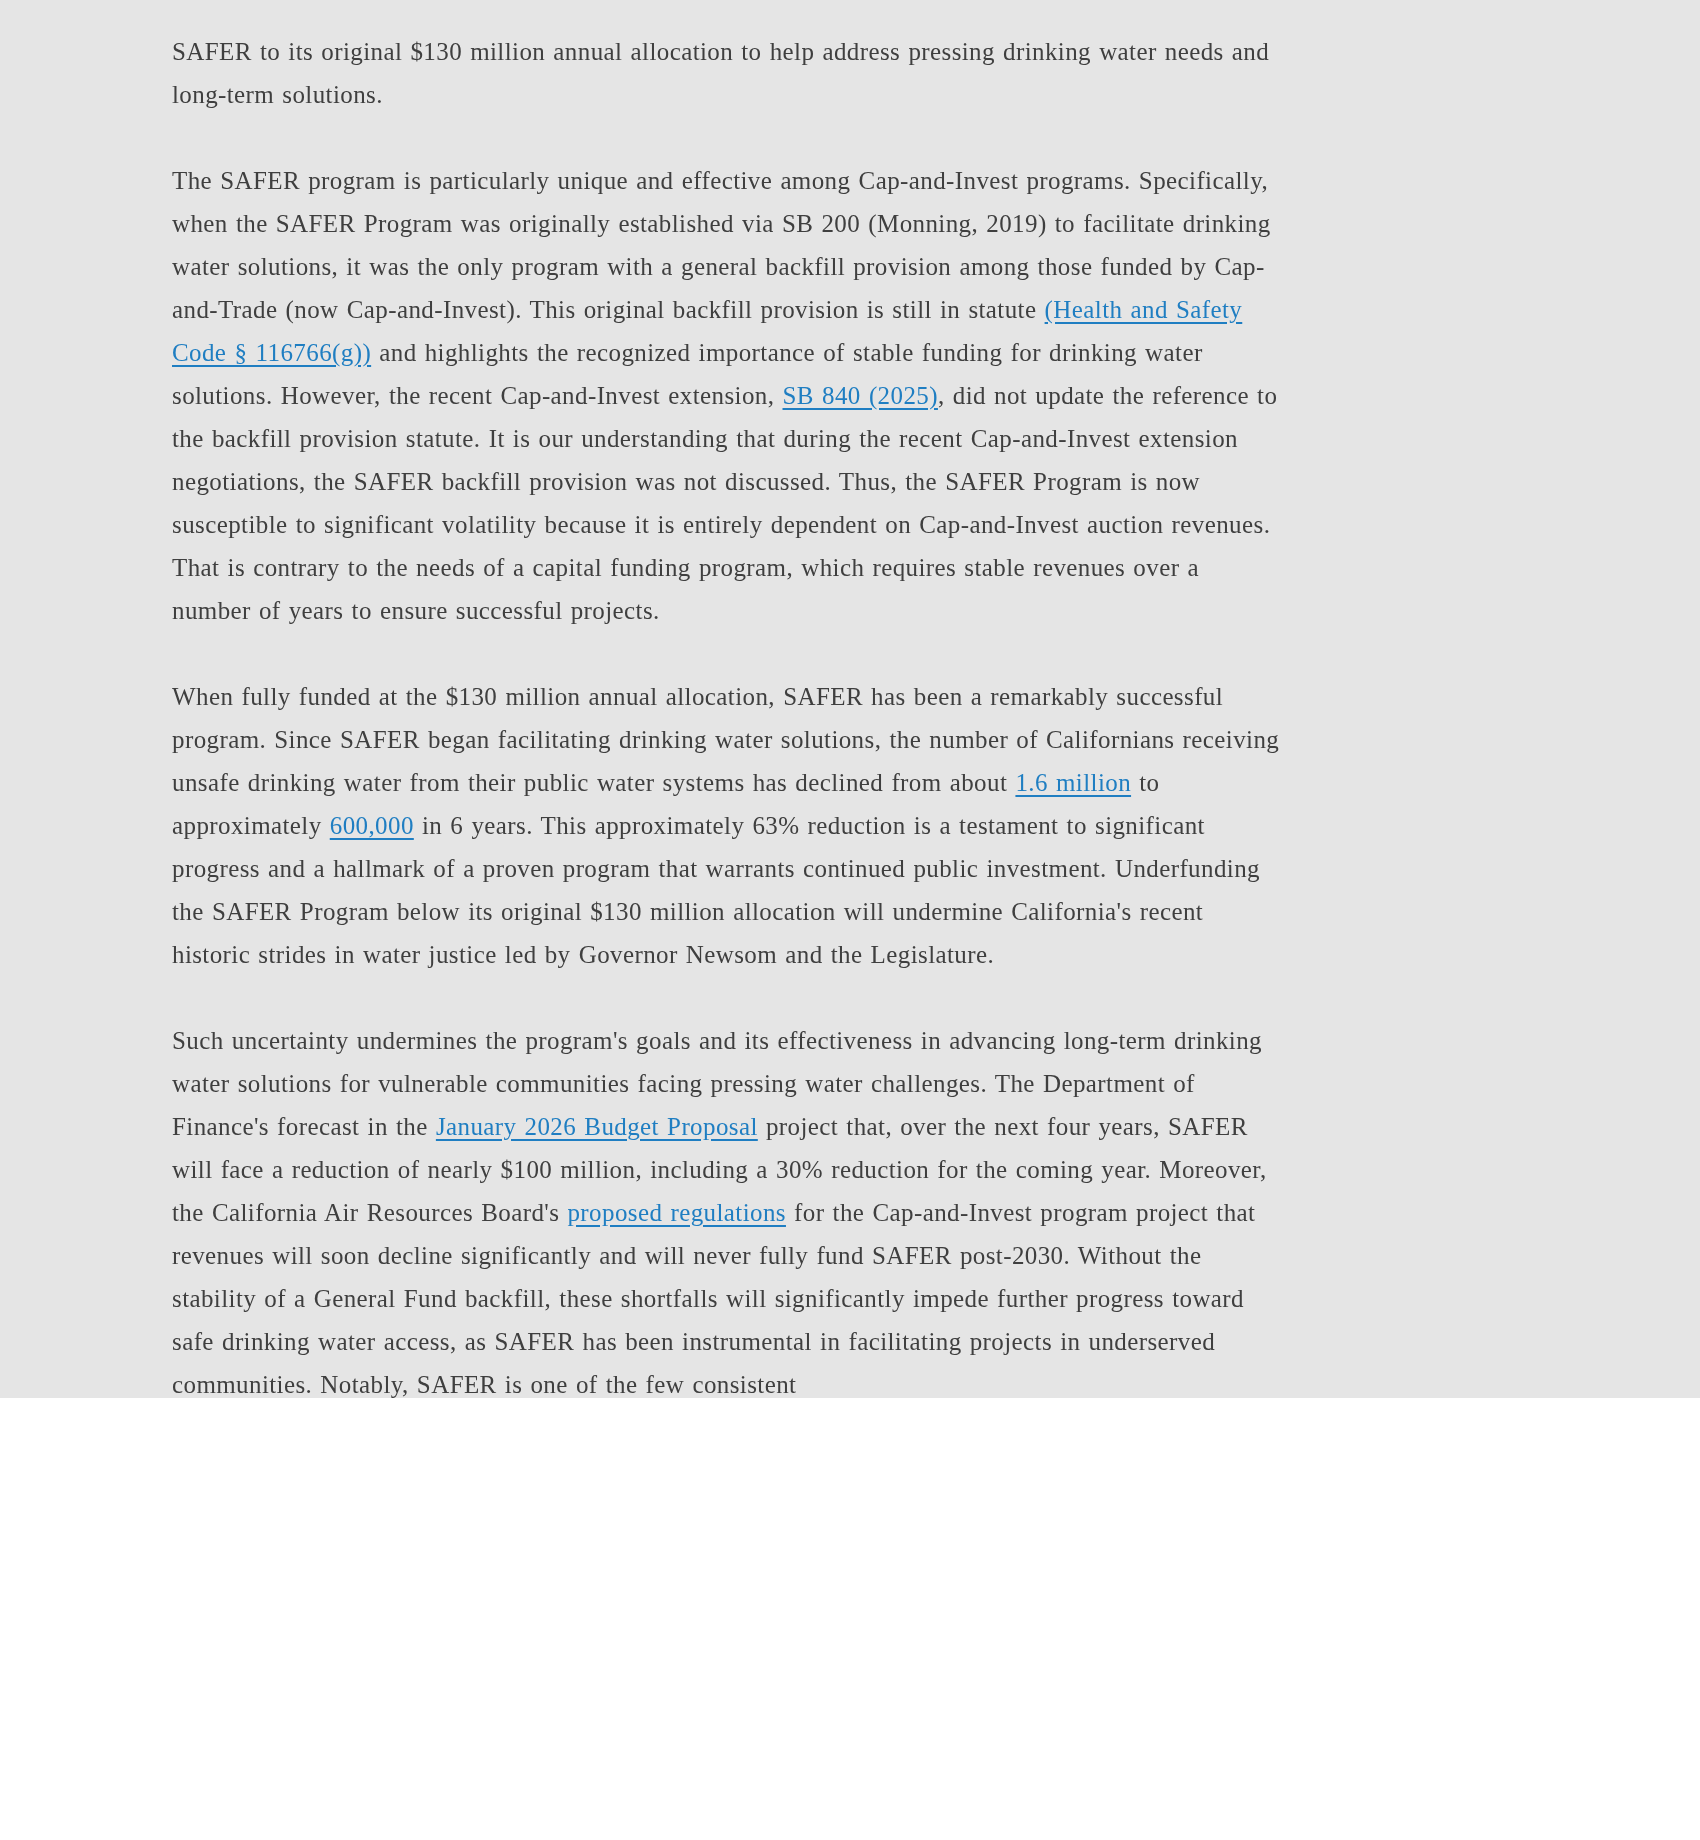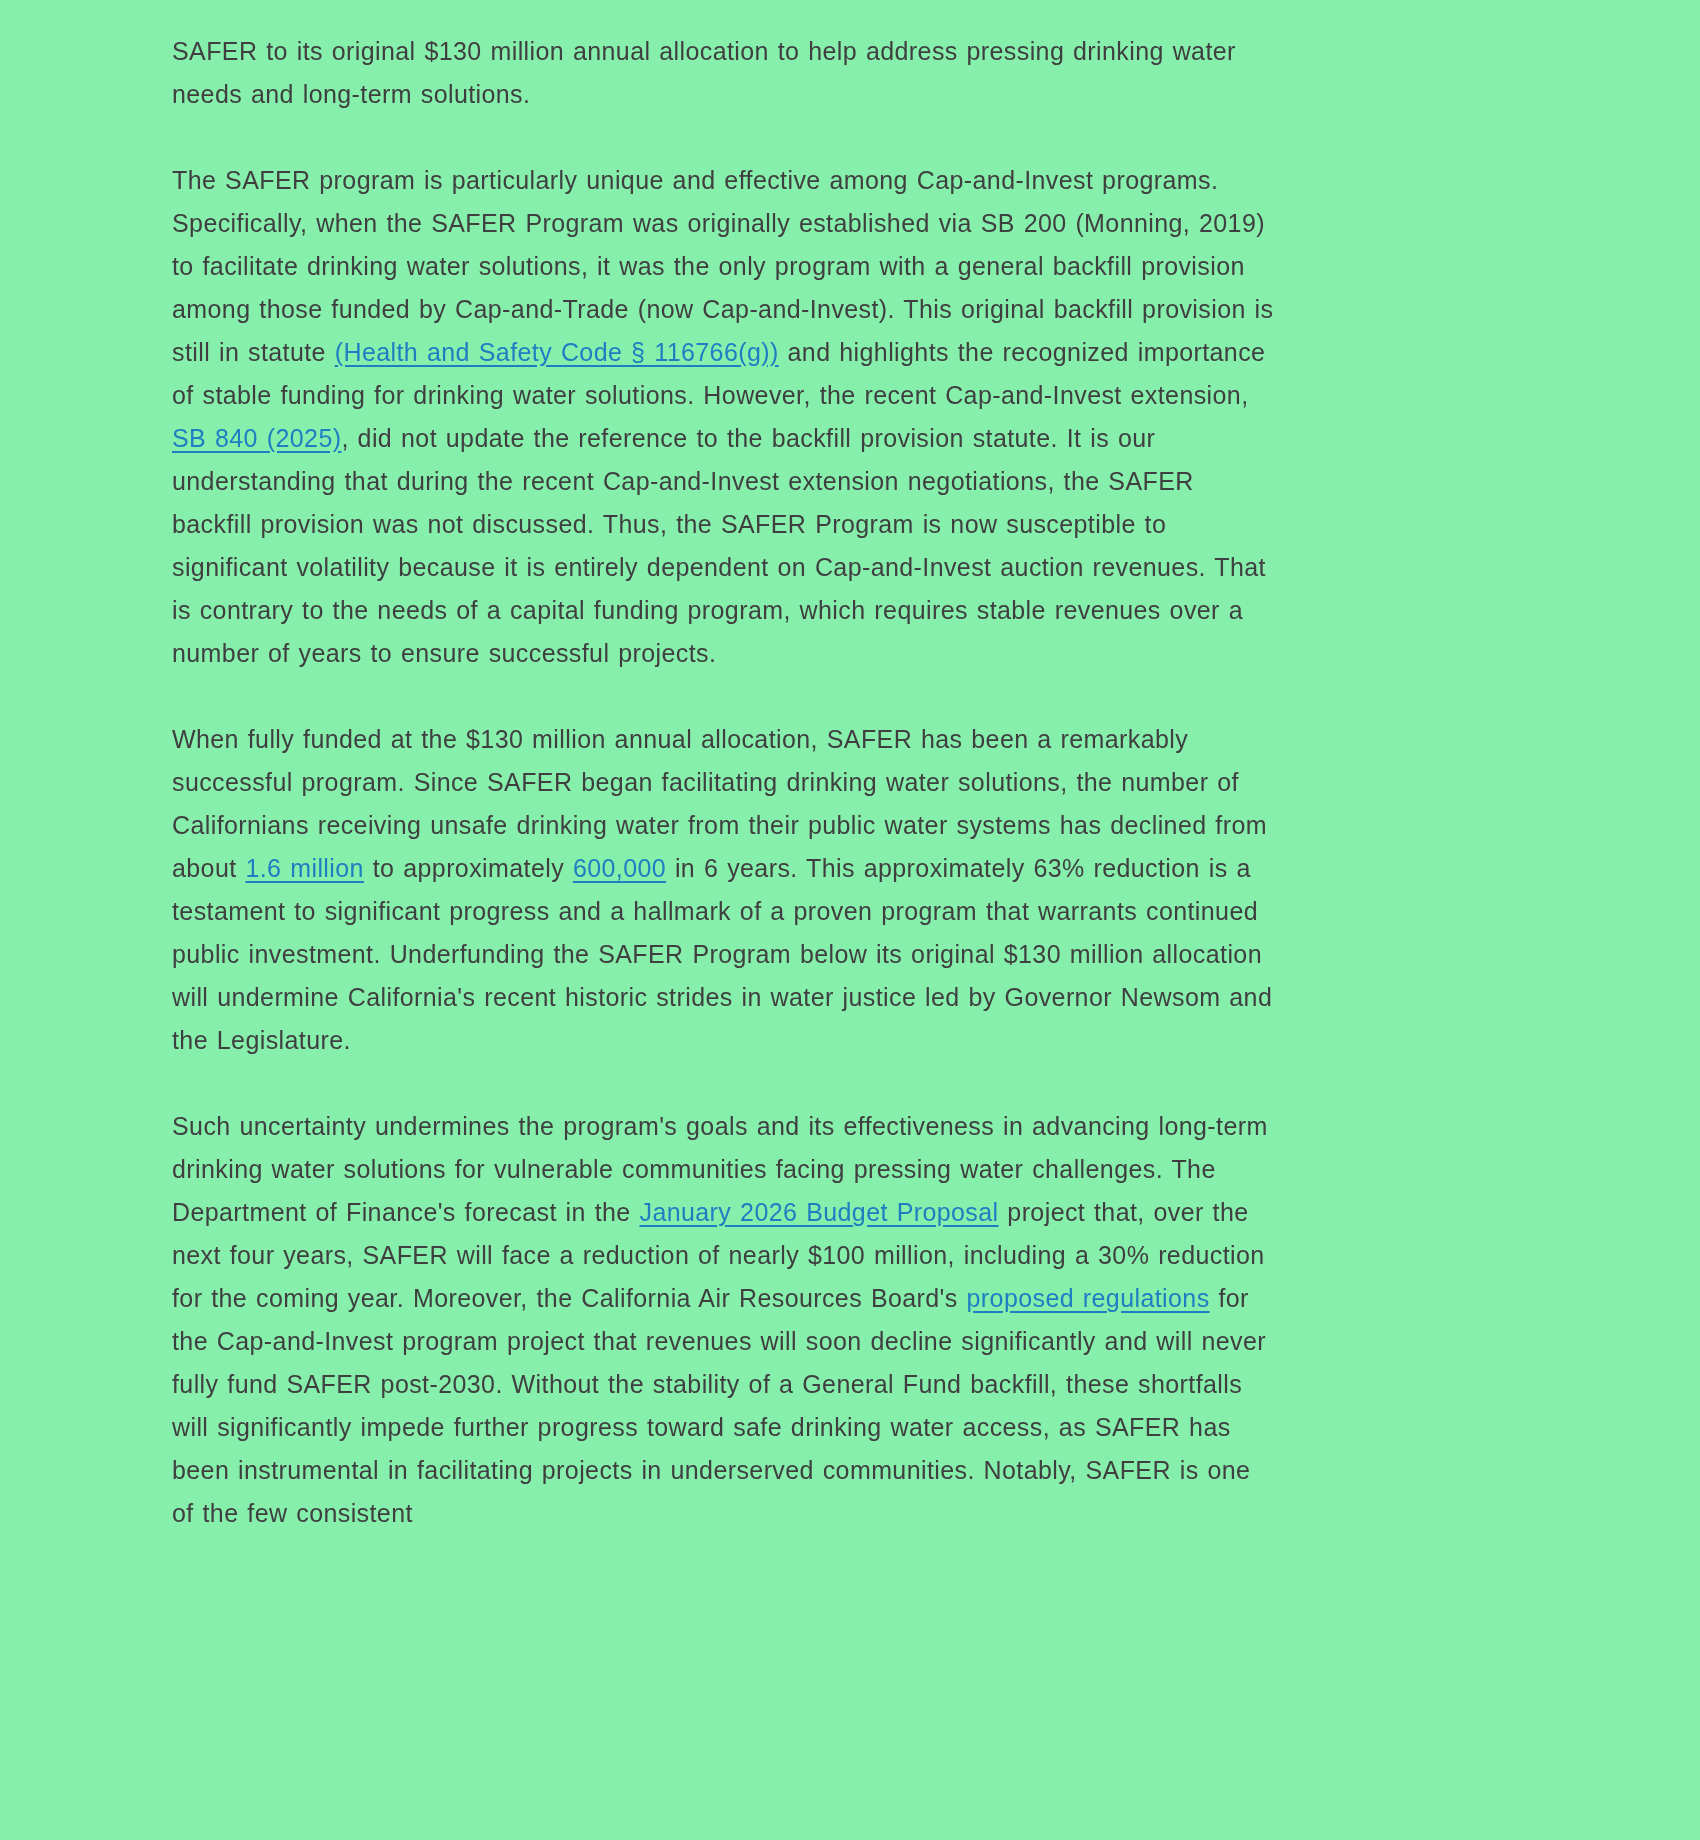--- a/index.html
+++ b/index.html
@@ -3,24 +3,24 @@
 <meta charset="utf-8">
 <style>
   html, body {
     margin: 0;
     padding: 0;
     background: #ffffff;
   }
   .page {
     position: relative;
     width: 1700px;
-    height: 1840px;
-    background: #86efac;
+    height: 1398px;
+    background: #e5e5e5;
     overflow: hidden;
-    font-family: Liberation Sans, sans-serif;
+    font-family: Liberation Serif, serif;
   }
   .content {
     box-sizing: border-box;
     padding: 30px 420px 0 172px;
     color: #3f3f3f;
     font-size: 25px;
     line-height: 43px;
     letter-spacing: 0.4px;
     word-spacing: 1.5px;
   }

